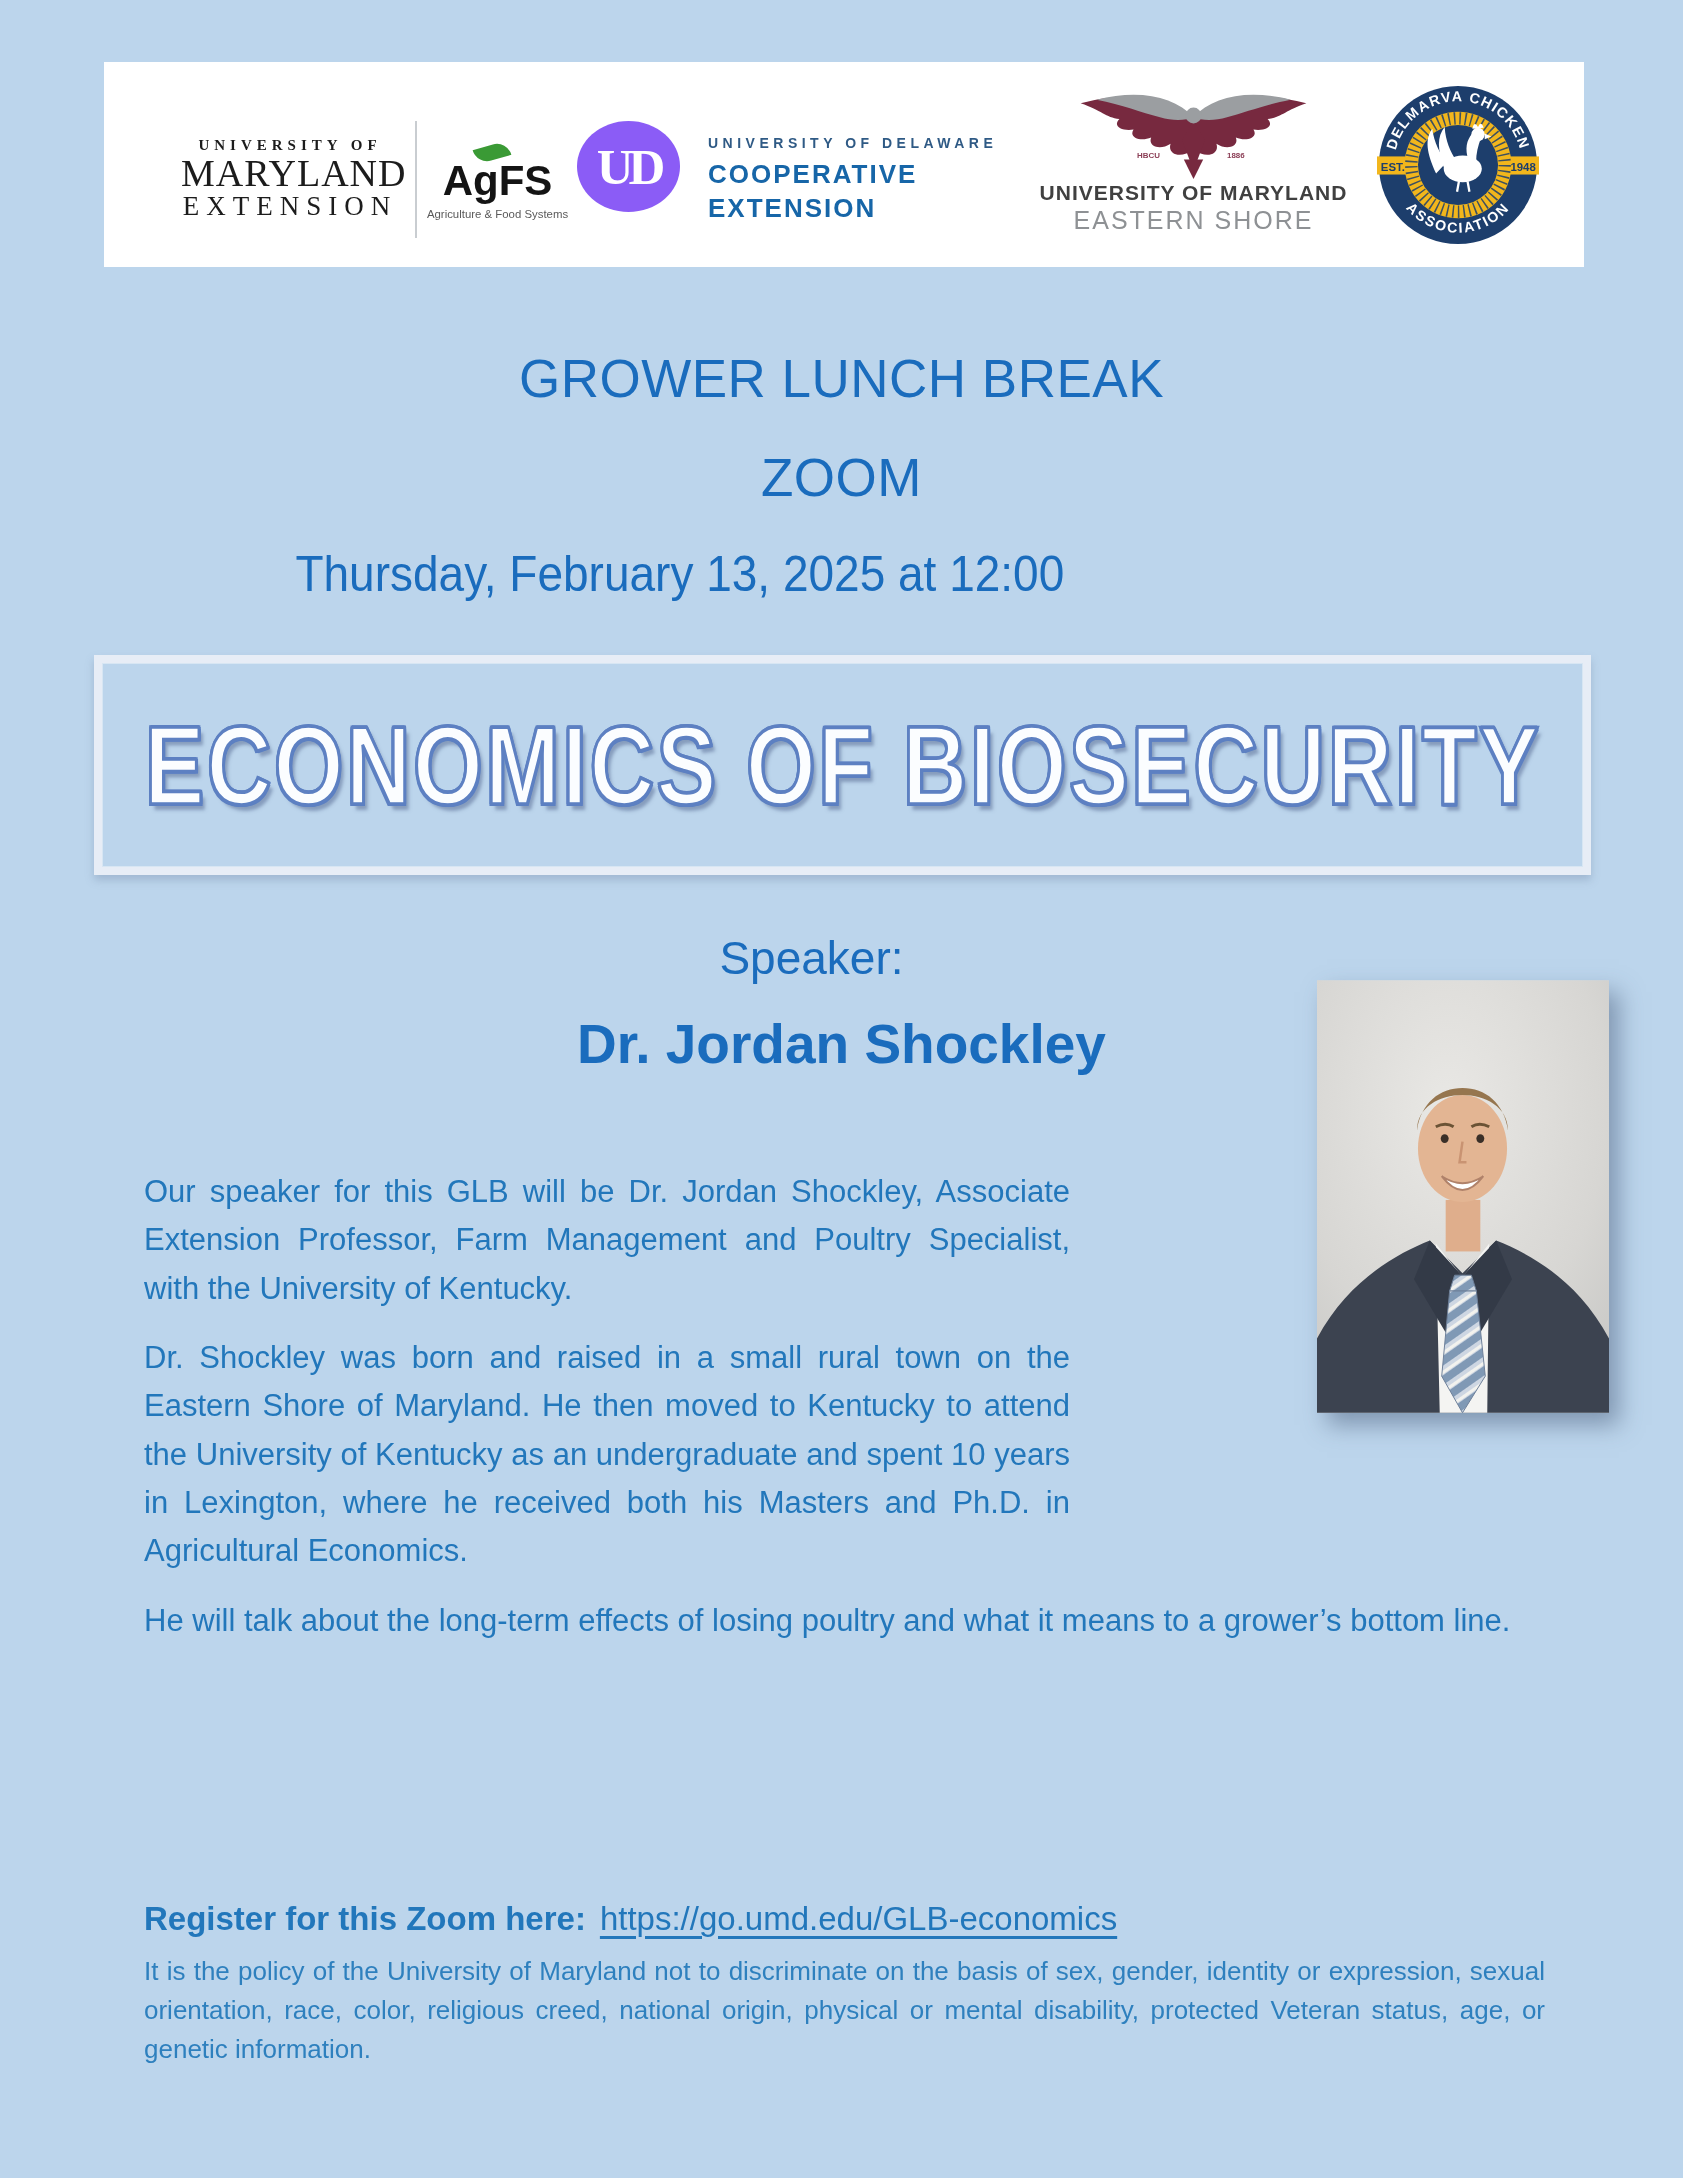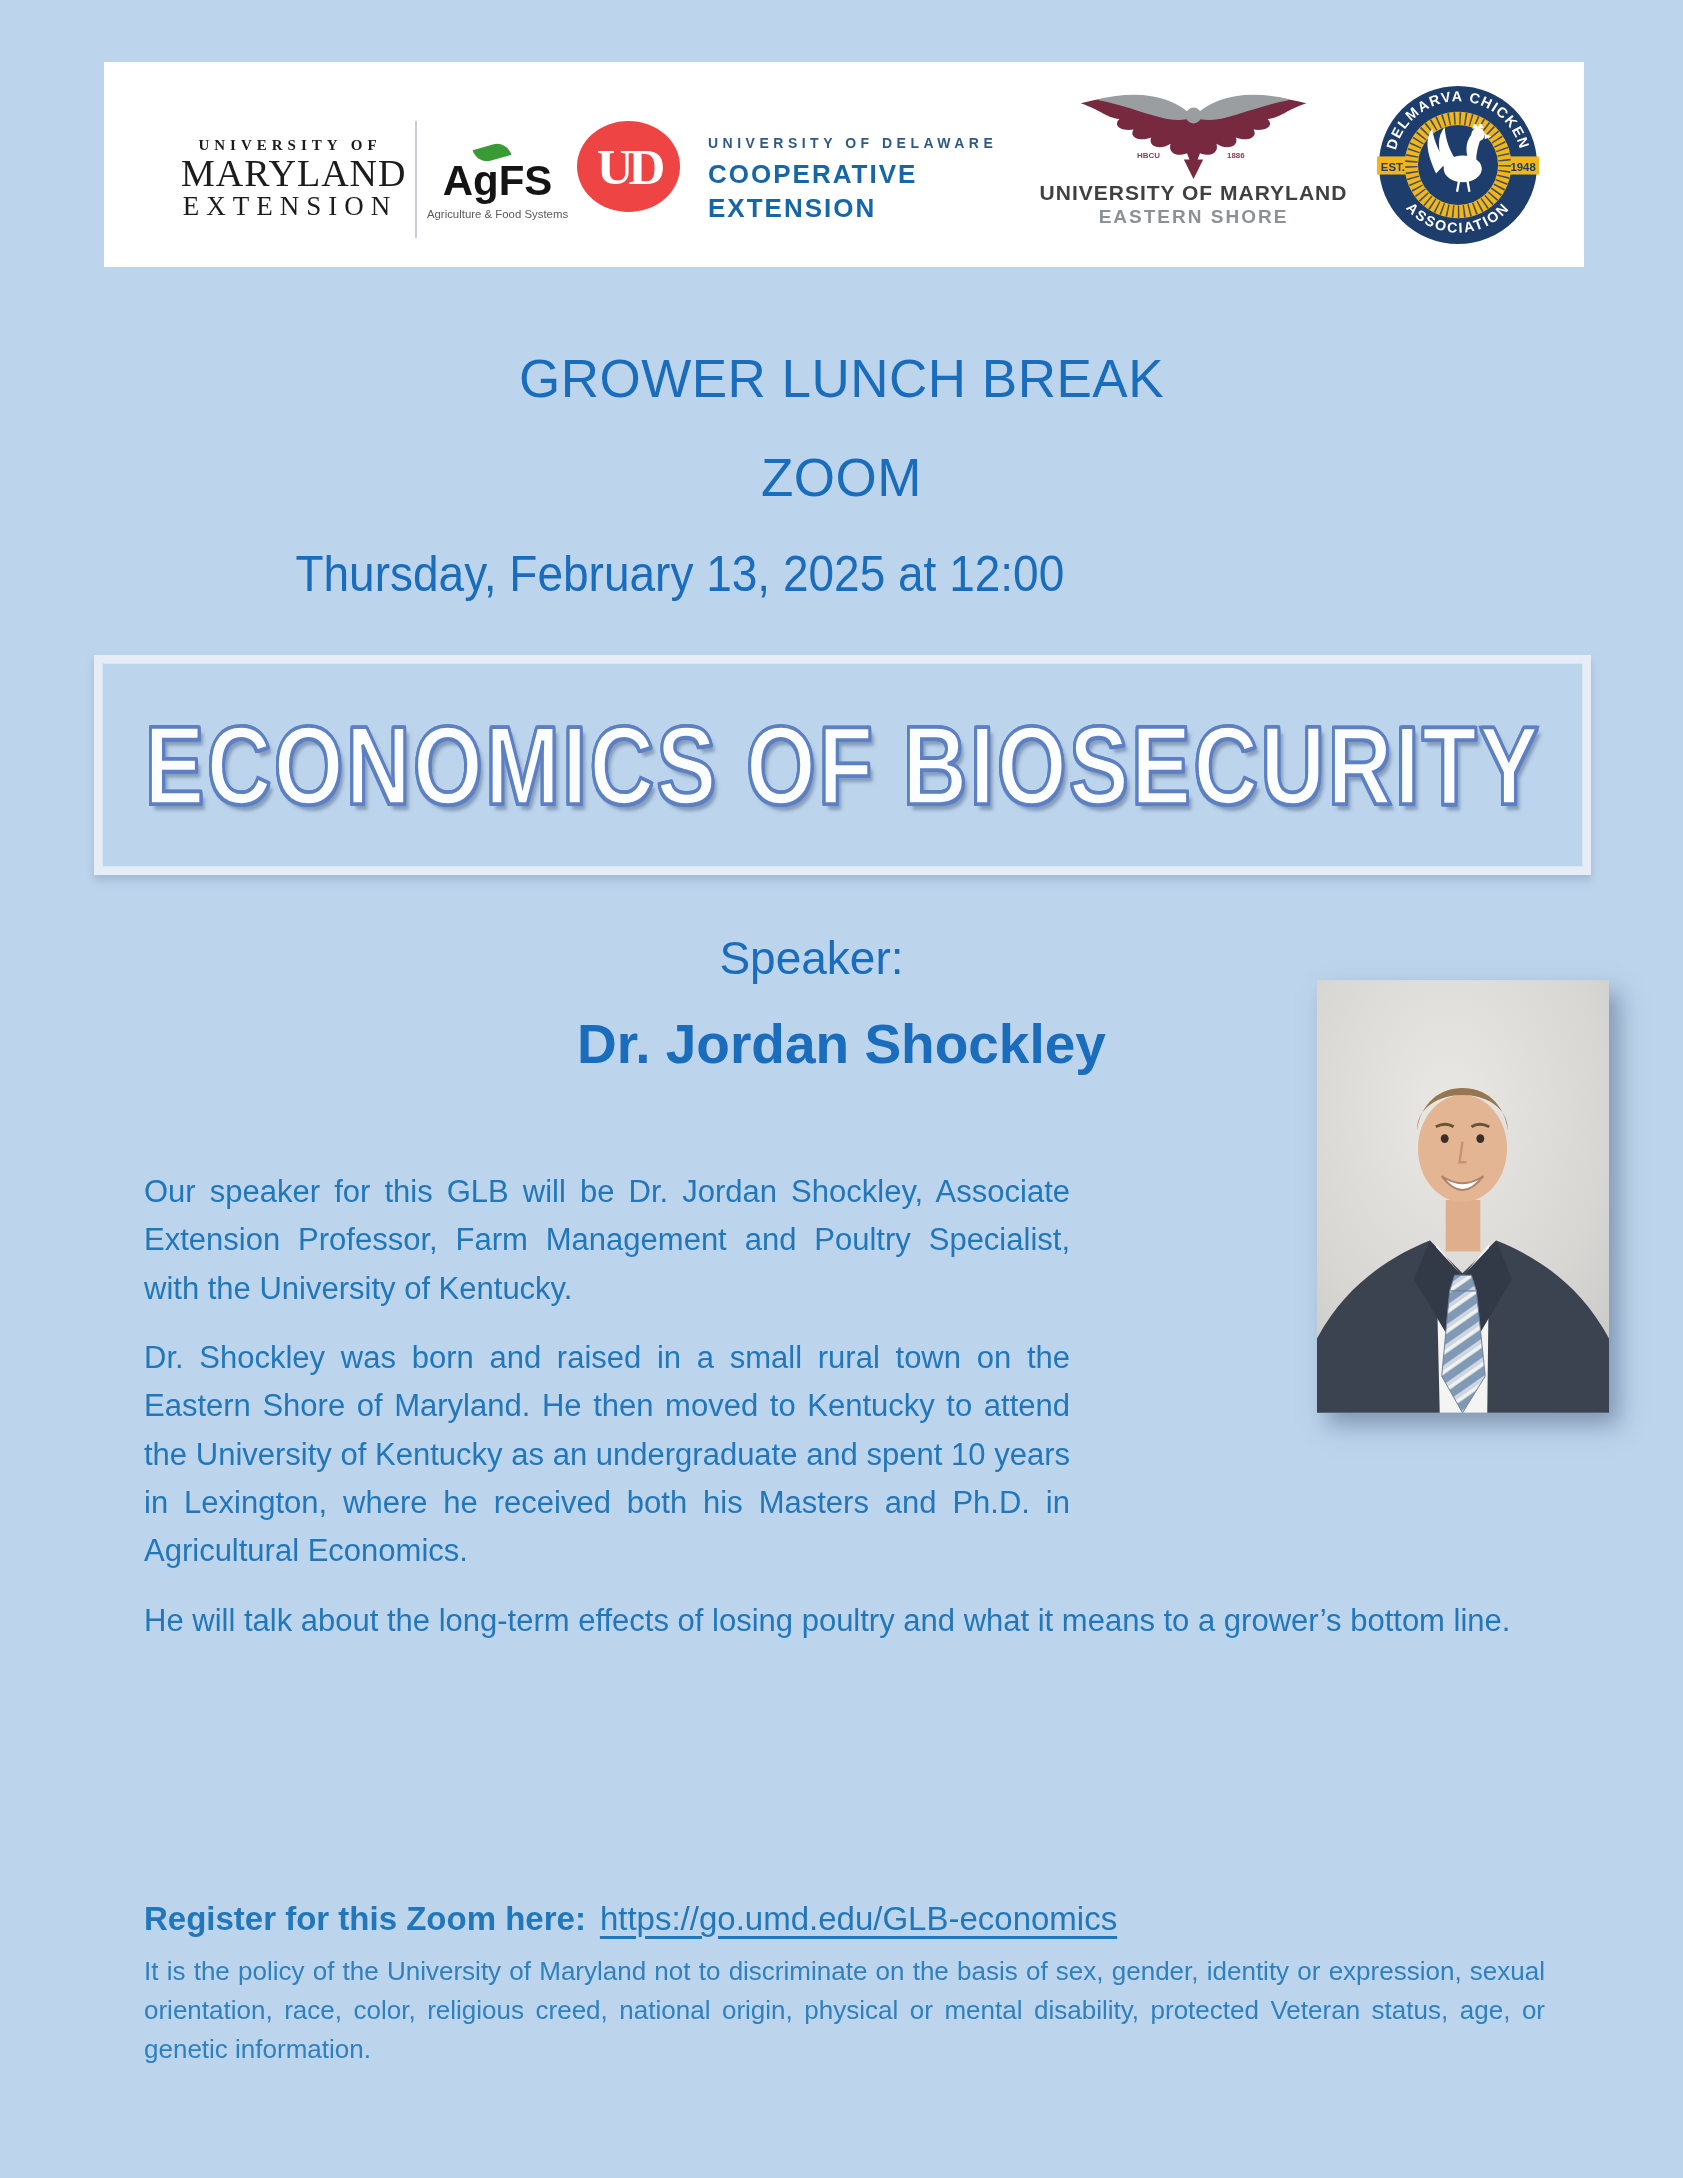--- a/index.html
+++ b/index.html
@@ -12,30 +12,30 @@
   .banner{position:absolute; left:104px; top:62px; width:1480px; height:205px; background:#ffffff;}
   .umde{position:absolute; left:77px; top:75px; width:218px; text-align:center; color:#1c1c1c; font-family:"Liberation Serif", serif;}
   .umde-l1{font-size:15px; letter-spacing:5px; font-weight:600;}
   .umde-l2{font-size:38px; letter-spacing:1px; line-height:1.0; font-weight:500;}
   .umde-l3{font-size:27px; letter-spacing:7px; line-height:1.05; font-weight:500;}
   .logo-divider{position:absolute; left:311px; top:59px; width:2px; height:117px; background:#c9cdd1;}
   .agfs{position:absolute; left:319px; top:85px; width:149px; text-align:center;}
   .leaf-icon{position:absolute; left:51px; top:-2px; width:36px; height:15px; background:#3a9a35; border-radius:0 16px 0 16px; transform:rotate(-16deg);}
   .agfs-abbr{font-size:42px; font-weight:700; color:#141414; margin-top:10px; letter-spacing:0px;}
   .agfs-tag{font-size:11.4px; color:#5a5a5a; margin-top:3px;}
-  .ud-oval{position:absolute; left:473px; top:59px; width:103px; height:91px; background:#ef4444; border-radius:50%;
+  .ud-oval{position:absolute; left:473px; top:59px; width:103px; height:91px; background:#8b5cf6; border-radius:50%;
     color:#ffffff; font-family:"Liberation Serif", serif; font-size:51px; font-weight:700; letter-spacing:-5px;
     display:flex; align-items:center; justify-content:center;}
   .ud-text{position:absolute; left:604px; top:73px;}
   .ud-univ{font-size:14px; font-weight:700; letter-spacing:4.5px; color:#2f5a85;}
   .ud-coop{font-size:26px; font-weight:800; letter-spacing:2px; color:#1766a8; margin-top:8px;}
   .ud-ext{font-size:26px; font-weight:800; letter-spacing:2px; color:#1766a8; margin-top:3px;}
   .umes{position:absolute; left:931px; top:20px; width:317px; text-align:center;}
   .umes-l1{font-size:21px; font-weight:700; color:#404040; letter-spacing:1px; margin-top:-2px;}
-  .umes-l2{font-size:19px; font-weight:700; color:#8e9194; letter-spacing:2px; margin-top:1px;}
+  .umes-l2{font-size:25px; font-weight:400; color:#8e9194; letter-spacing:2px; margin-top:1px;}
   .dca-badge{position:absolute; left:1273px; top:22px;}
   
   .title1,.title2{position:absolute; left:0; width:1683px; text-align:center;
     font-size:53px; font-weight:400; color:#1a6cbd; letter-spacing:0.5px;}
   .title1{top:348px;}
   .title2{top:447px;}
   .date-line{position:absolute; left:0; top:545px; width:1360px; text-align:center; color:#1a6cbd; font-size:50px; font-weight:400;}
   .date-line span{display:inline-block; transform:scaleX(0.92);}
   
   .topic-box{position:absolute; left:94px; top:655px; width:1481px; height:204px;

